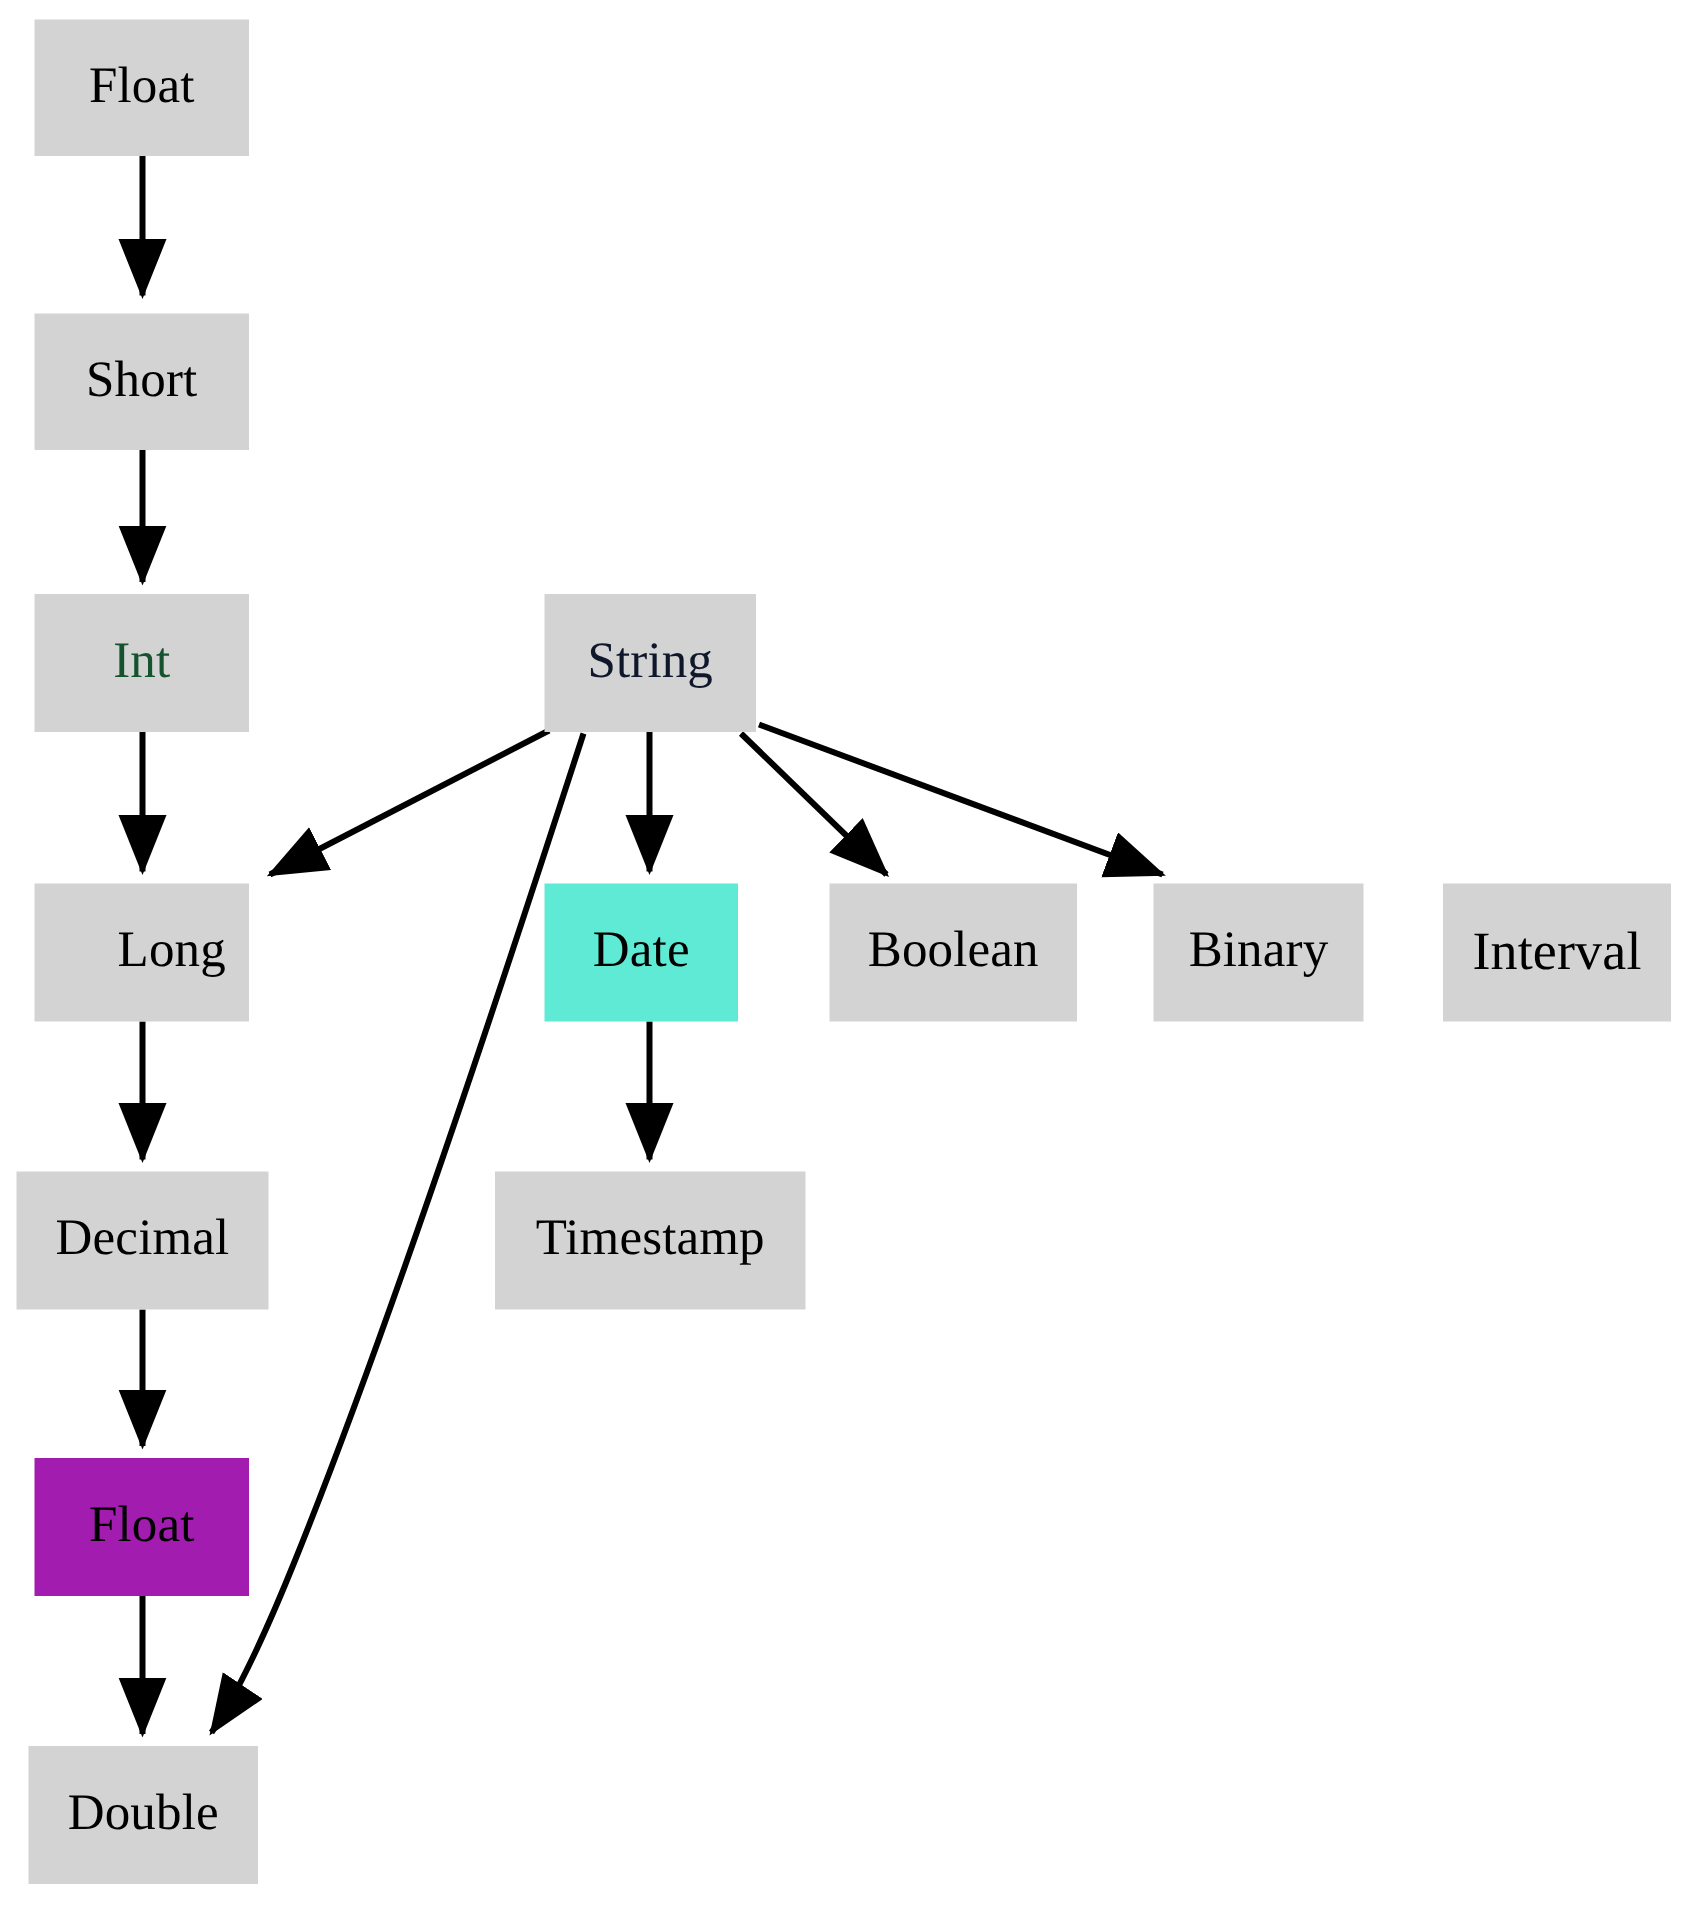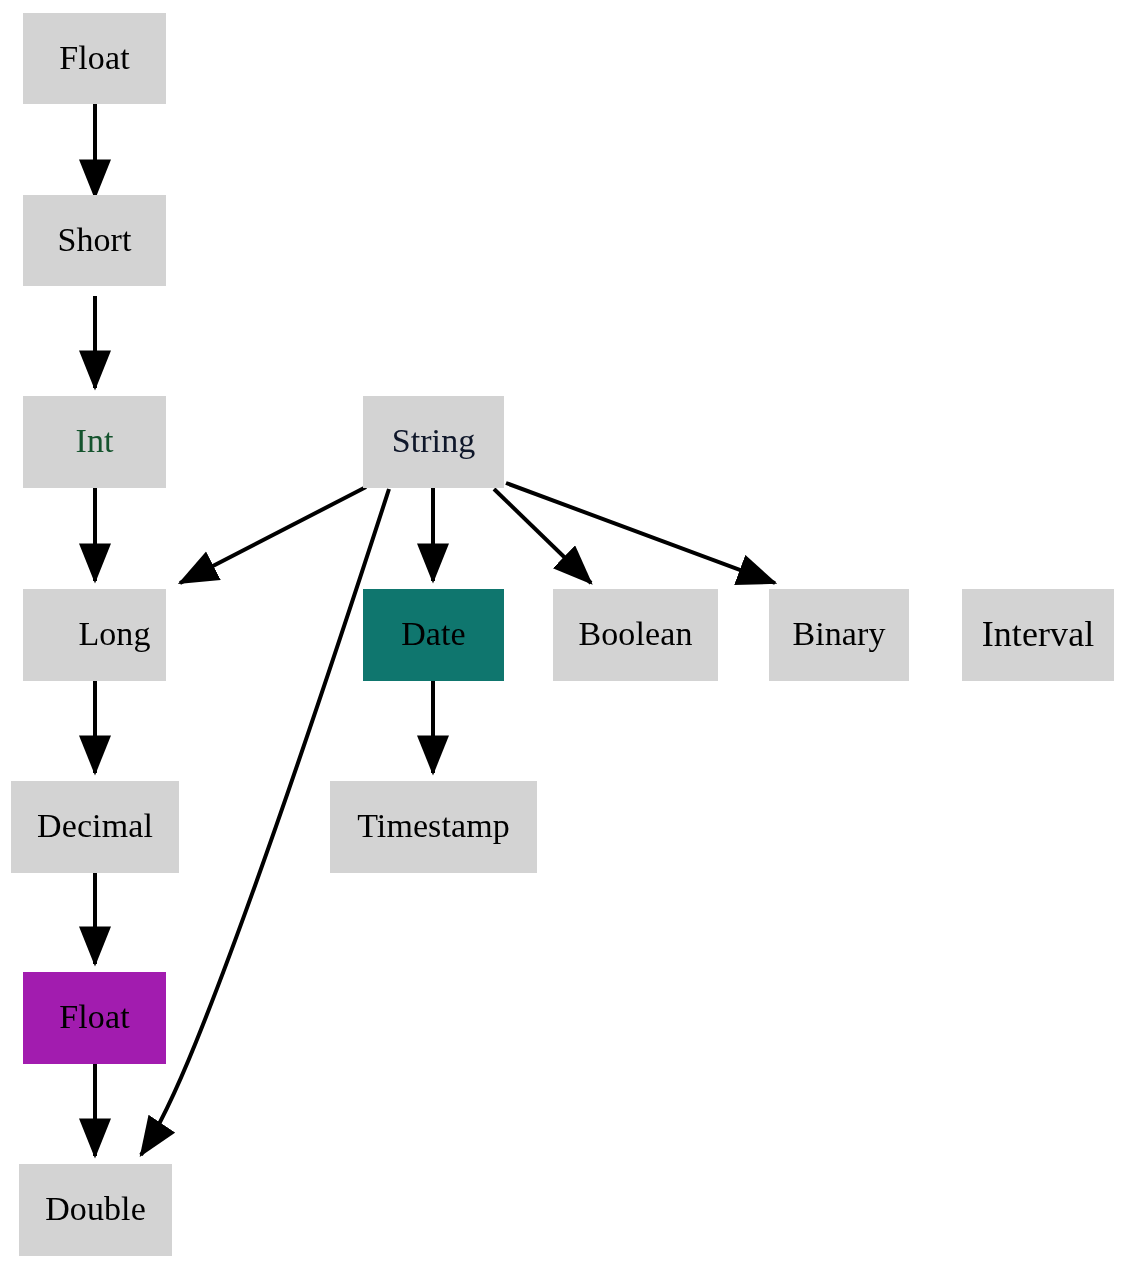--- a/index.html
+++ b/index.html
@@ -103,21 +103,21 @@
 
     <g>
       <line x1="433" y1="681" x2="433" y2="773" stroke="#000000" stroke-width="4" marker-end="url(#arrowhead)"></line>
     </g>
   </svg>
 
   <div class="node" style="left: 23px; top: 13px; width: 143px; height: 91px; background: rgb(211, 211, 211); color: rgb(0, 0, 0); font-size: 34px;">
     <span class="node-label">Float</span>
   </div>
 
-  <div class="node" style="left: 23px; top: 195px; width: 143px; height: 91px; background: rgb(211, 211, 211); color: rgb(0, 0, 0); font-size: 34px;">
+  <div class="node" style="left: 23px; top: 209px; width: 143px; height: 91px; background: rgb(211, 211, 211); color: rgb(0, 0, 0); font-size: 34px;">
     <span class="node-label">Short</span>
   </div>
 
   <div class="node" style="left: 23px; top: 396px; width: 143px; height: 92px; background: rgb(211, 211, 211); color: #14532d; font-size: 34px;">
     <span class="node-label">Int</span>
   </div>
 
   <div class="node" style="left: 23px; top: 589px; width: 143px; height: 92px; background: rgb(211, 211, 211); color: rgb(0, 0, 0); font-size: 34px; padding-left: 40px;">
     <span class="node-label">Long</span>
   </div>
@@ -131,21 +131,21 @@
   </div>
 
   <div class="node" style="left: 19px; top: 1164px; width: 153px; height: 92px; background: rgb(211, 211, 211); color: rgb(0, 0, 0); font-size: 34px;">
     <span class="node-label">Double</span>
   </div>
 
   <div class="node" style="left: 363px; top: 396px; width: 141px; height: 92px; background: rgb(211, 211, 211); color: #0f172a; font-size: 34px;">
     <span class="node-label">String</span>
   </div>
 
-  <div class="node" style="left: 363px; top: 589px; width: 141px; height: 92px; background: #0f766e; color: rgb(0, 0, 0); font-size: 34px;">
+  <div class="node" style="left: 363px; top: 589px; width: 129px; height: 92px; background: #5eead4; color: rgb(0, 0, 0); font-size: 34px;">
     <span class="node-label">Date</span>
   </div>
 
   <div class="node" style="left: 330px; top: 781px; width: 207px; height: 92px; background: rgb(211, 211, 211); color: rgb(0, 0, 0); font-size: 34px;">
     <span class="node-label">Timestamp</span>
   </div>
 
   <div class="node" style="left: 553px; top: 589px; width: 165px; height: 92px; background: rgb(211, 211, 211); color: rgb(0, 0, 0); font-size: 34px;">
     <span class="node-label">Boolean</span>
   </div>

